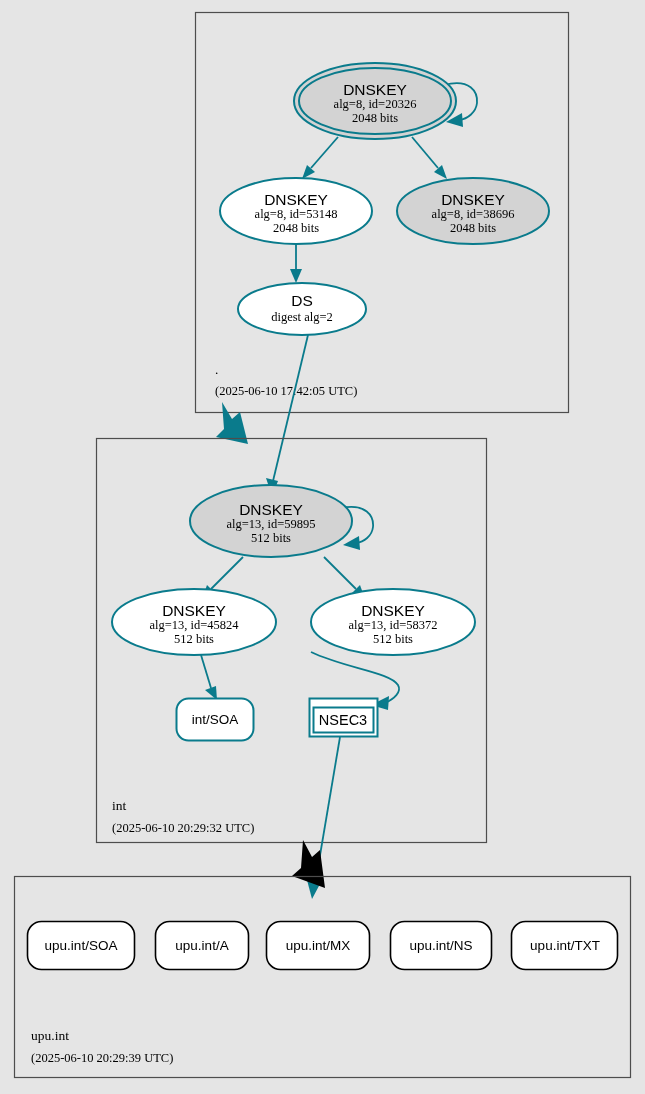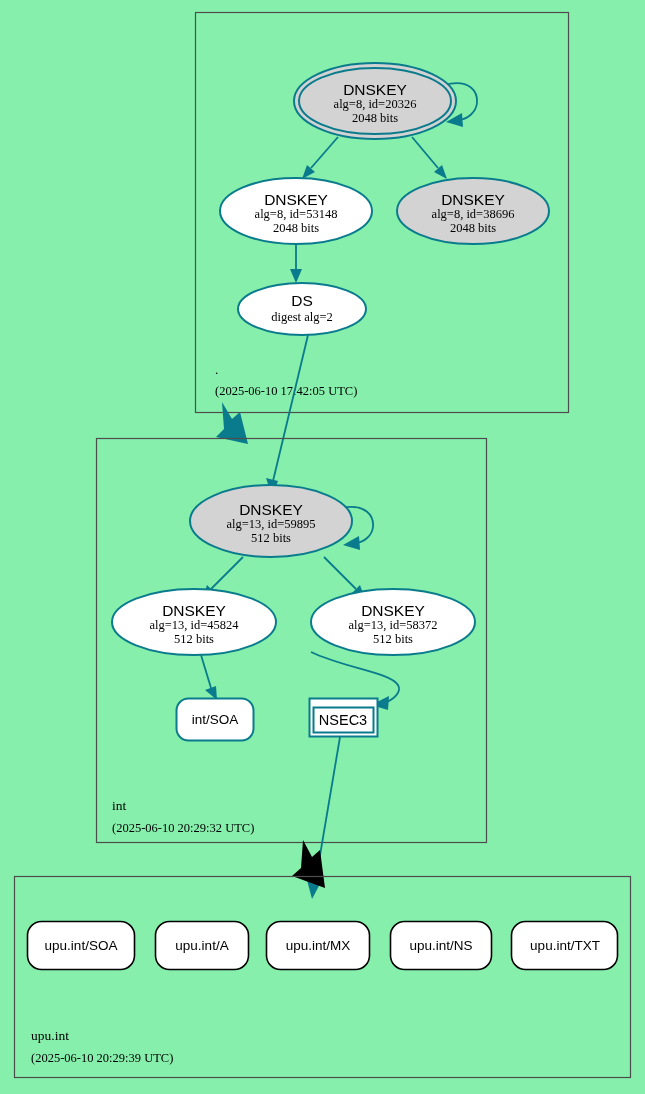--- a/index.html
+++ b/index.html
@@ -7,21 +7,21 @@
     padding: 0;
     background: #ffffff;
   }
   body {
     font-family: "Liberation Sans", sans-serif;
   }
   #canvas {
     position: relative;
     width: 645px;
     height: 1094px;
-    background: #86efac;
+    background: #e5e5e5;
     overflow: hidden;
   }
   svg.graph {
     position: absolute;
     top: 0;
     left: 0;
     width: 645px;
     height: 1094px;
   }
   .cluster-rect {

